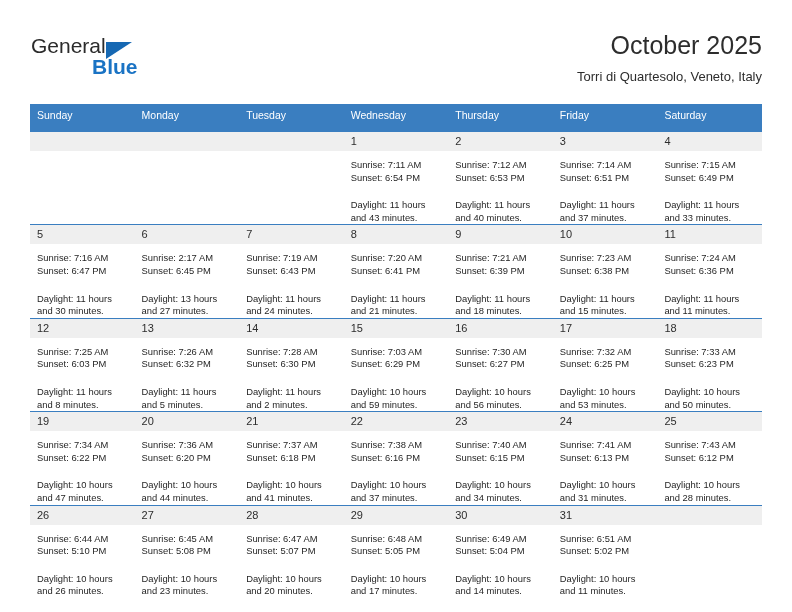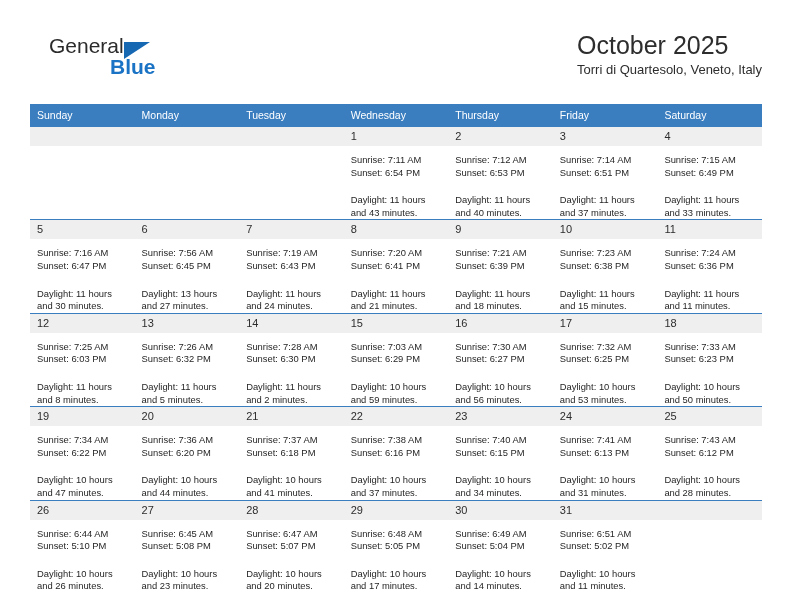--- a/index.html
+++ b/index.html
@@ -24,21 +24,21 @@
   
   .header {
     position: absolute;
     left: 30px;
     top: 30px;
     right: 30px;
     height: 62px;
   }
   .brand {
     position: absolute;
-    left: 18px;
+    left: 0;
     top: 4px;
     width: 260px;
     height: 58px;
   }
   .brand-general {
     position: absolute;
     left: 1px;
     top: 0px;
     font-size: 21px;
     letter-spacing: 0px;
@@ -62,50 +62,52 @@
     font-size: 21px;
     color: #1a73c4;
     line-height: 24px;
     white-space: nowrap;
     font-weight: bold;
   }
   .title-block {
     position: absolute;
     right: 0;
     top: 0;
+    text-align: right;
   }
   .cal-title {
     font-size: 25px;
     color: #2d2d2d;
     line-height: 31px;
     white-space: nowrap;
   }
   .cal-subtitle {
     font-size: 13px;
     color: #2d2d2d;
     line-height: 18px;
+    margin-top: 7px;
     white-space: nowrap;
   }
 
   
   .calendar {
     position: absolute;
     left: 30px;
     top: 104px;
     width: 732px;
     border-collapse: collapse;
     table-layout: fixed;
   }
   .calendar th {
     background: #3a7ec0;
     color: #ffffff;
     font-size: 10.5px;
     font-weight: normal;
     text-align: left;
-    padding: 5px 0 6px 7px;
+    padding: 5px 0 11px 7px;
     height: 12px;
     border: none;
   }
   .calendar td {
     vertical-align: top;
     padding: 0;
     border: none;
     border-top: 1px solid #3a7ec0;
     height: 74px;
     background: #ffffff;
@@ -220,21 +222,21 @@
             <div class="daynum">5</div>
             <div class="details">
               <div>Sunrise: 7:16 AM</div>
               <div>Sunset: 6:47 PM</div>
               <div class="daylight">Daylight: 11 hours and 30 minutes.</div>
             </div>
           </td>
           <td class="">
             <div class="daynum">6</div>
             <div class="details">
-              <div>Sunrise: 7:56 AM</div>
+              <div>Sunrise: 2:17 AM</div>
               <div>Sunset: 6:45 PM</div>
               <div class="daylight">Daylight: 13 hours and 27 minutes.</div>
             </div>
           </td>
           <td class="">
             <div class="daynum">7</div>
             <div class="details">
               <div>Sunrise: 7:19 AM</div>
               <div>Sunset: 6:43 PM</div>
               <div class="daylight">Daylight: 11 hours and 24 minutes.</div>

